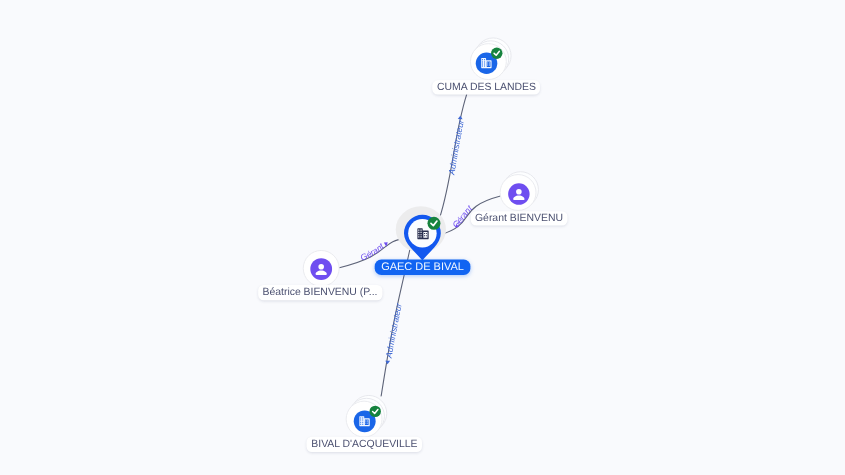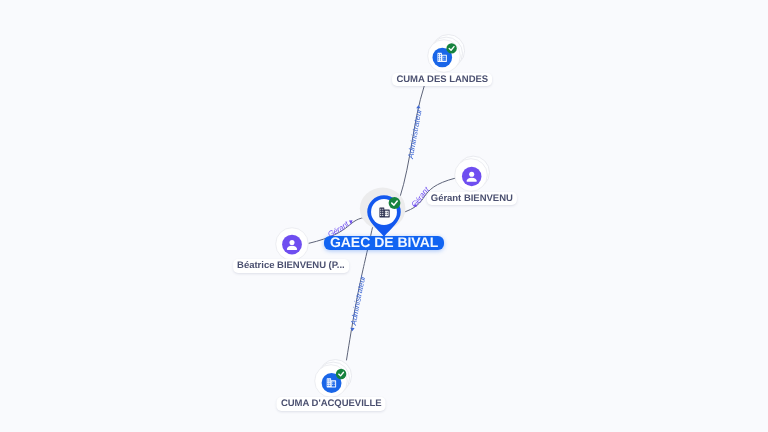--- a/index.html
+++ b/index.html
@@ -4,22 +4,22 @@
 <title>Graph</title>
 <style>
   html,body{margin:0;padding:0;}
   body{width:768px;height:432px;overflow:hidden;background:#f9fafd;
        font-family:"Liberation Sans",sans-serif;-webkit-font-smoothing:antialiased;text-rendering:geometricPrecision;}
   #stage{position:relative;width:768px;height:432px;transform:translateZ(0);}
   svg.layer{position:absolute;left:0;top:0;width:768px;height:432px;overflow:visible;}
   .node{position:absolute;}
   .lbl{position:absolute;letter-spacing:-0.02px;-webkit-font-smoothing:antialiased;white-space:nowrap;font-size:9.5px;color:#4b5070;
        background:#ffffff;border-radius:5px;padding:0 4.1px;line-height:13.6px;height:13.6px;
-       box-shadow:0 1px 2.5px rgba(40,50,90,.13);transform:translate(-50%,0);font-weight:bold;}
-  .lbl.sel{background:#1164f2;color:#f2f8ff;font-size:14px;padding:0 5.8px;border-radius:6px;
+       box-shadow:0 1px 2.5px rgba(40,50,90,.13);transform:translate(-50%,0);}
+  .lbl.sel{background:#1164f2;color:#f2f8ff;font-size:10px;padding:0 5.8px;border-radius:6px;
            line-height:13.9px;height:13.9px;box-shadow:0 1px 4px rgba(17,100,242,.35);}
 </style>
 </head>
 <body>
 
 <div id="stage">
   <svg class="layer" id="edges">
       <defs>
         <path id="p_e1" d="M399.7,198 C411.6,160.7 412.4,123.3 424.2,86" fill="none"></path>
         <path id="p_e2" d="M400.5,213.3 C433.7,203.6 413.6,189.1 455,178.2" fill="none"></path>
@@ -165,15 +165,15 @@
     <rect x="7.65" y="4.40" width="0.95" height="0.95" rx="0.12"></rect>
     <rect x="5.95" y="6.40" width="0.95" height="0.95" rx="0.12"></rect>
     <rect x="7.65" y="6.40" width="0.95" height="0.95" rx="0.12"></rect>
   </g>
           </g>
       <g>
     <circle cx="70.1" cy="53" r="5.2" fill="#16833e"></circle>
     <path d="M67.708,53.104 L69.58,54.872 L72.49199999999999,51.232" fill="none" stroke="#fff" stroke-width="1.352" stroke-linecap="round" stroke-linejoin="round"></path>
   </g>
     </svg></div>
-      <div class="lbl" style="left: 331.3px; top: 397.3px;">CUMA D'ACQUEVILLE</div>
+      <div class="lbl" style="left: 331.3px; top: 397.3px;">BIVAL D'ACQUEVILLE</div>
     </div>
 </div>
 
 </body></html>

